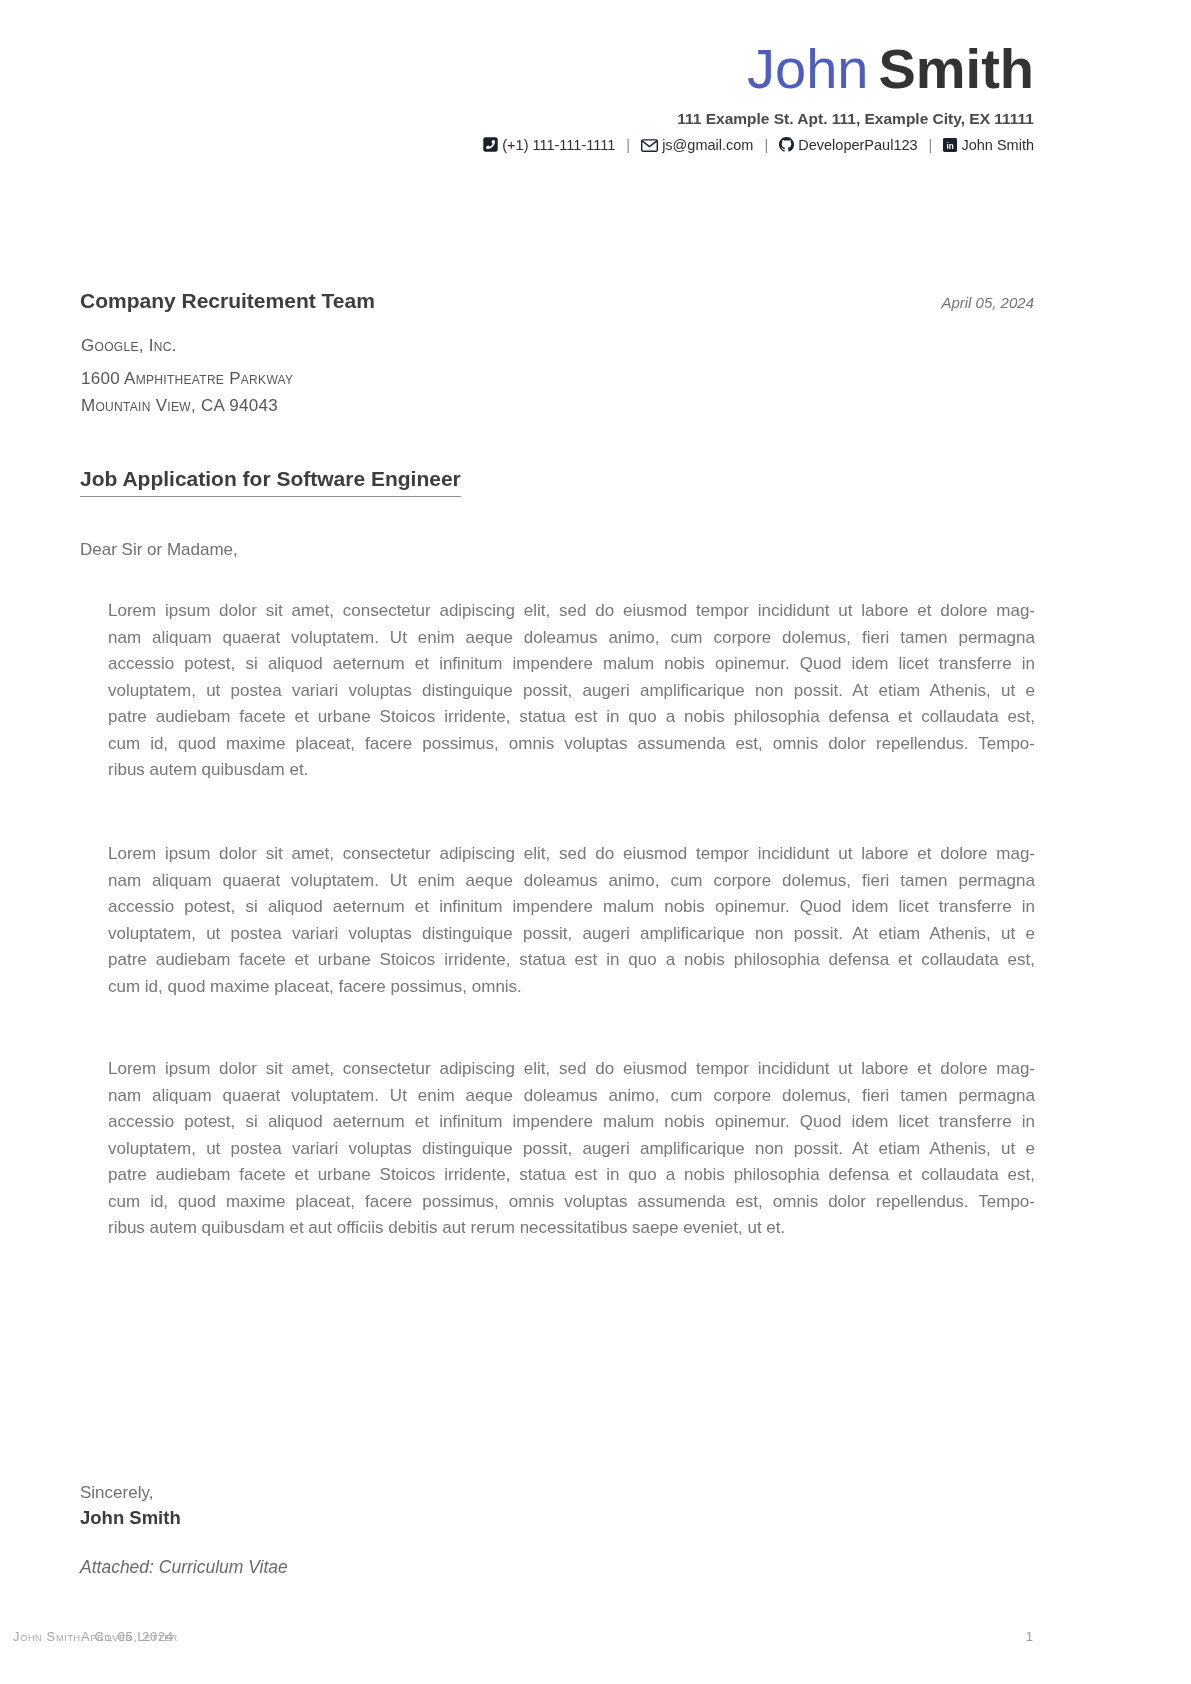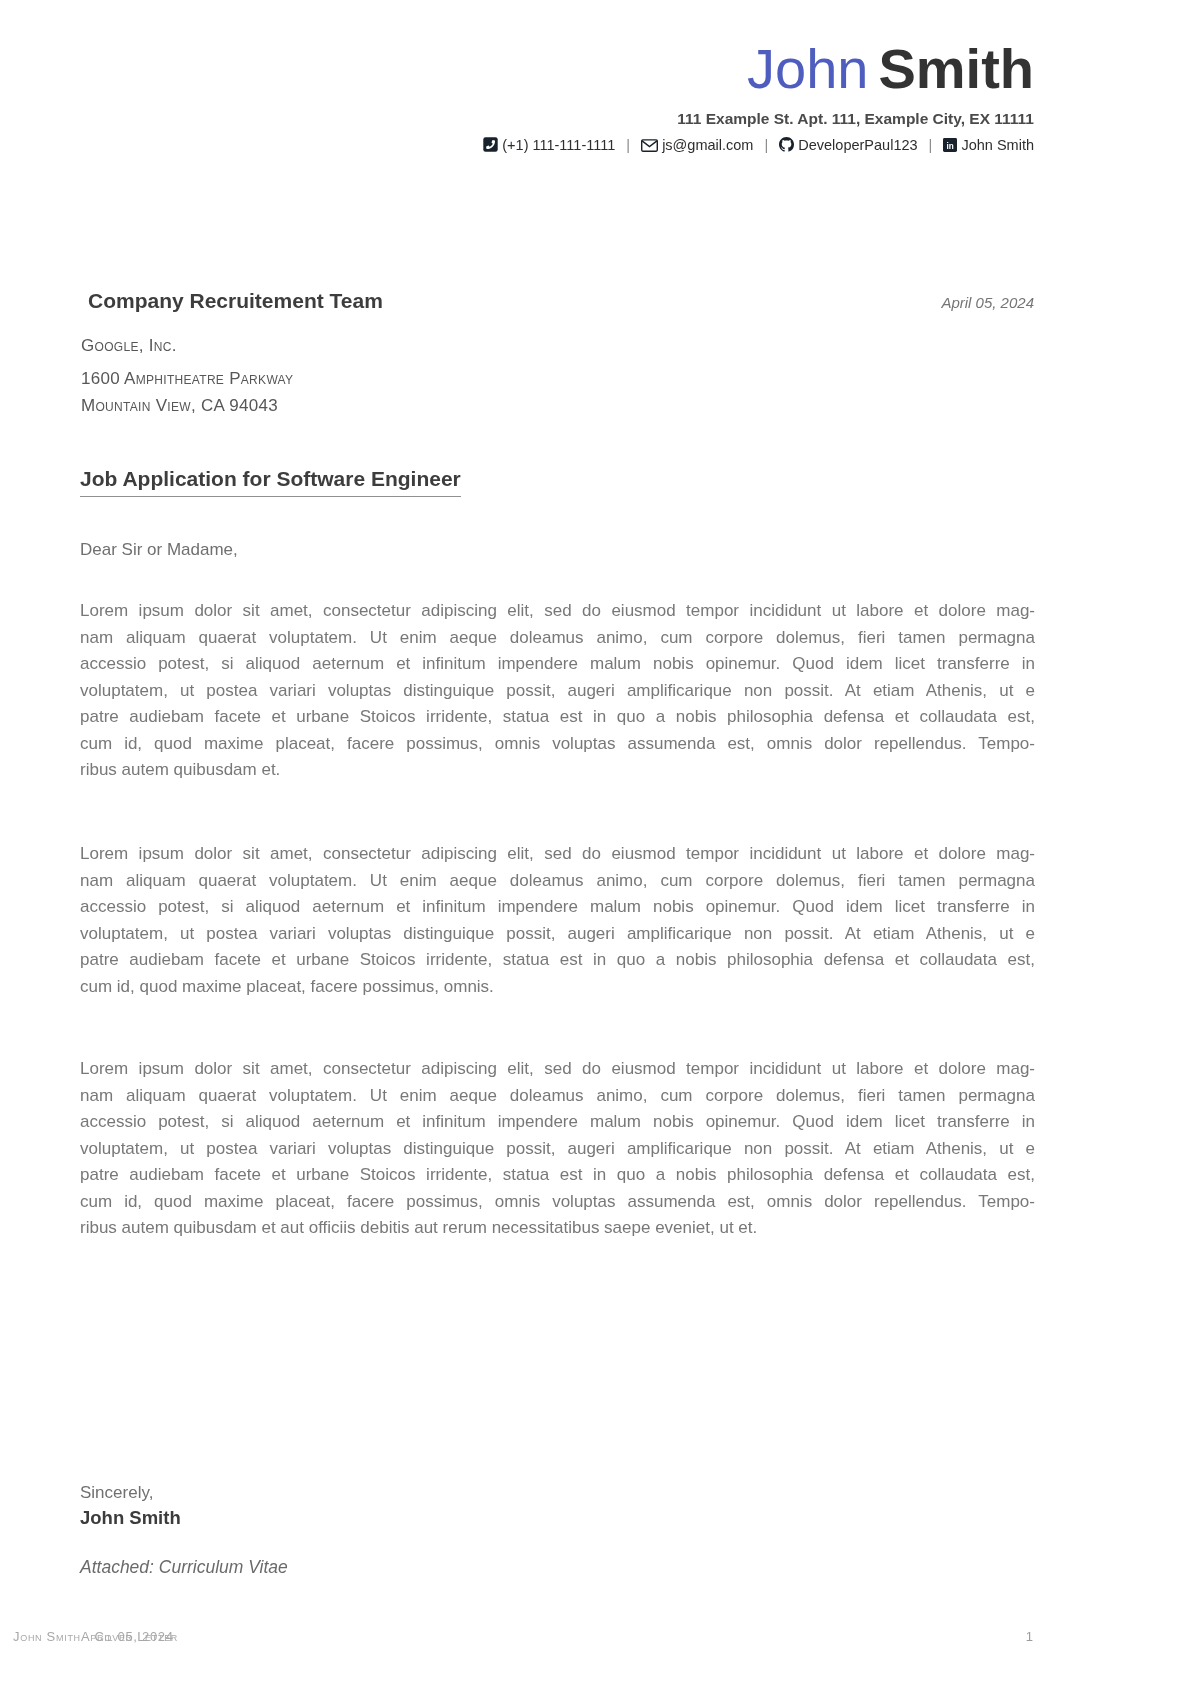--- a/index.html
+++ b/index.html
@@ -20,39 +20,39 @@
   .tagline{margin-top:11px;font-size:16.5px;font-weight:600;color:var(--accent);
            font-variant:small-caps;letter-spacing:0.4px;}
   .address{margin-top:11px;font-size:15.5px;font-weight:700;color:#4a4a4a;}
   .contact{margin-top:9px;font-size:14.5px;color:#2e2e2e;}
   .contact .citem{white-space:nowrap;text-align:center;}
   .contact .sep{color:#8a8a8a;margin:0 7px;}
   .icon{display:inline-block;vertical-align:-2px;color:var(--icon);}
   .icon svg{display:block;}
 
   
-  .recipient-row{position:absolute;top:289px;left:88px;right:157px;
+  .recipient-row{position:absolute;top:289px;left:80px;right:157px;
                  display:flex;justify-content:space-between;align-items:baseline;}
   .recipient-title{font-size:21px;font-weight:700;color:var(--heading);}
   .letter-date{font-size:15px;font-style:italic;color:#757575;}
   .recipient-line{position:absolute;left:81px;font-size:17px;color:var(--address-gray);
                   font-variant:small-caps;letter-spacing:0.3px;}
   .r1{top:336px;} .r2{top:369px;} .r3{top:396px;}
 
   
   .subject{position:absolute;top:467px;left:80px;font-size:21px;font-weight:700;
            color:var(--heading);border-bottom:1.5px solid var(--underline);
            padding-bottom:5px;display:inline-block;}
   .salutation{position:absolute;top:523px;left:80px;font-size:17px;color:#707070;margin-top:17px;}
 
   
   .para{position:absolute;left:80px;right:156px;font-size:17px;color:var(--body-text);
         line-height:26.5px;}
   .p1{top:598px;} .p2{top:841px;} .p3{top:1056px;}
-  .jline{text-align:justify;text-align-last:justify;}
+  .jline{text-align:justify;text-align-last:justify;margin-left:28px;}
   .jline-last{text-align-last:left;}
 
   
   .closing{position:absolute;top:1483px;left:80px;font-size:17px;color:#707070;}
   .signature{position:absolute;top:1507px;left:80px;font-size:18.5px;font-weight:700;color:#3c3c3c;}
   .attachment{position:absolute;top:1557px;left:80px;font-size:17.5px;font-style:italic;color:#6a6a6a;text-align:center;}
 
   
   .footer{position:absolute;top:1629px;left:0;right:0;height:20px;font-size:13px;
           color:var(--footer-text);font-variant:small-caps;letter-spacing:0.7px;}

